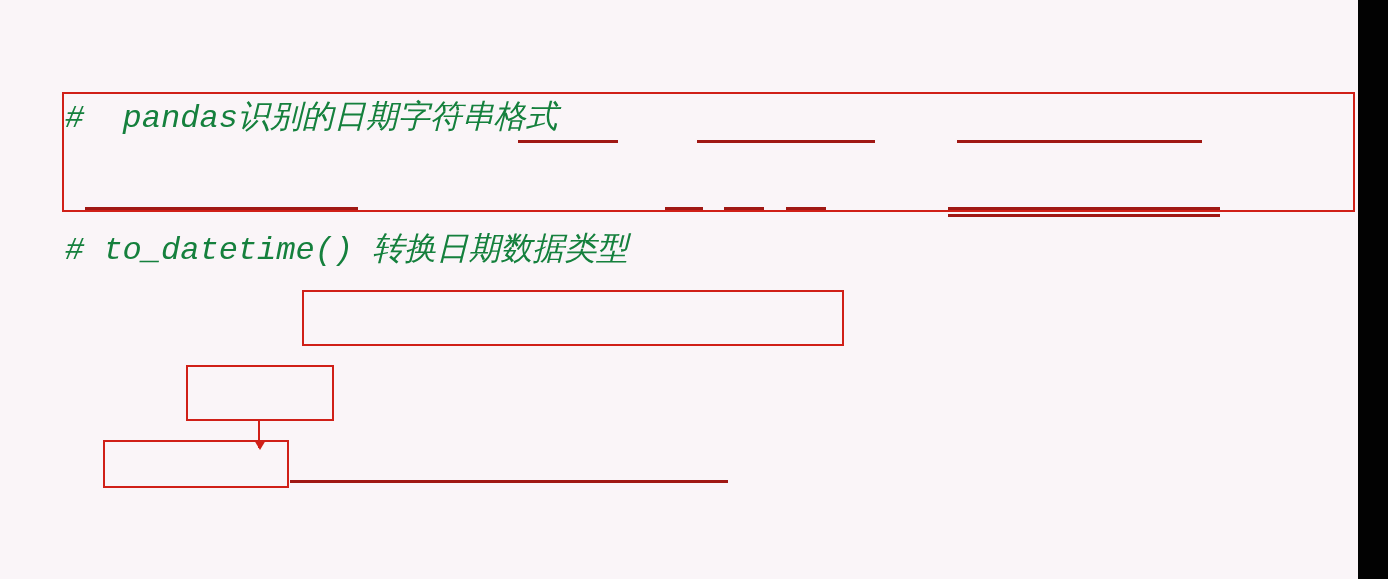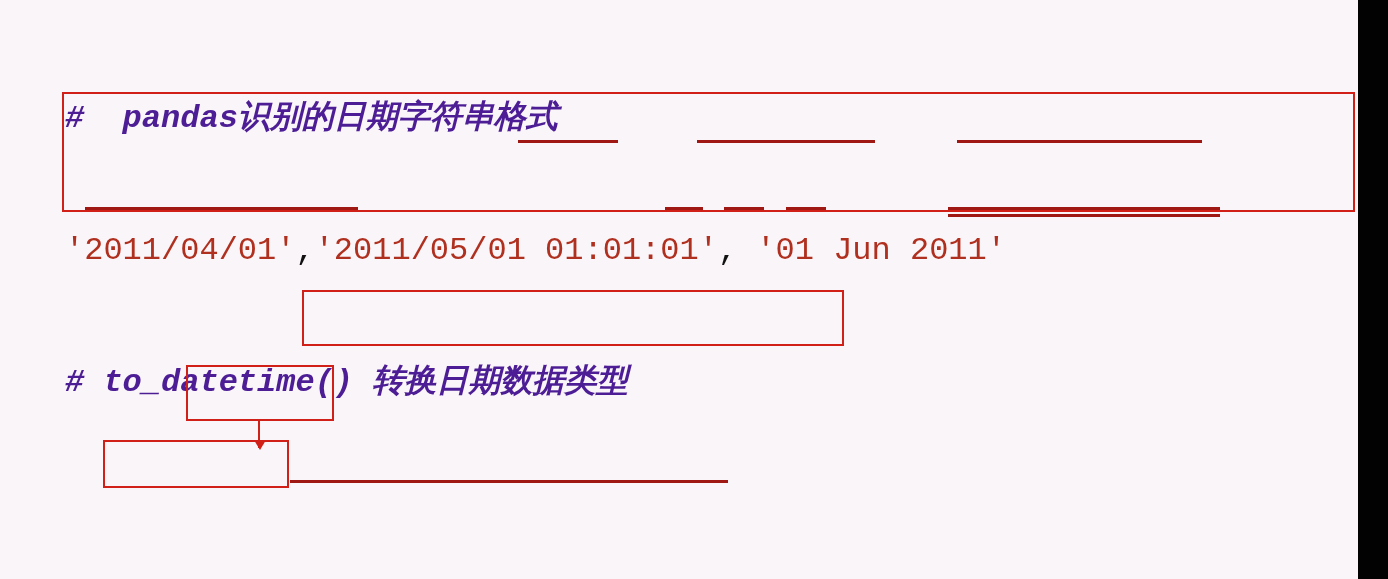--- a/index.html
+++ b/index.html
@@ -28,21 +28,21 @@
     height: 579px;
     background: #020202;
   }
   .code-area {
     position: absolute;
     top: 20px;
     left: 65px;
     line-height: 66px;
     white-space: pre;
   }
-  .comment { color: #4c1d95; font-style: italic; font-weight: bold; }
+  .comment { color: #15803d; font-style: italic; }
   .string { color: #b03020; }
   .plain { color: #111; }
 
   
   .redbox {
     position: absolute;
     border: 2px solid #d02018;
     background: transparent;
   }
   
@@ -68,21 +68,20 @@
   }
 </style>
 </head>
 <body>
 
 <div class="left-bar"></div>
 <div class="right-bar"></div>
 
 <div class="code-area">
 <div><span class="comment"><span>#  </span><span>pandas识别的日期字符串格式</span></span></div>
-<div><span class="string">'2011/04/01'</span><span class="plain">,</span><span class="string">'2011/05/01 01:01:01'</span><span class="plain">, </span><span class="string">'01 Jun 2011'</span></div>
 <div><span class="comment"><span># </span><span>to_datetime() 转换日期数据类型</span></span></div>
 
 
 
 
 </div>
 
 <div class="redbox" style="top:92px; left:62px; width:1293px; height:120px;"></div>
 <div class="redbox" style="top:290px; left:302px; width:542px; height:56px;"></div>
 <div class="redbox" style="top:365px; left:186px; width:148px; height:56px;"></div>

